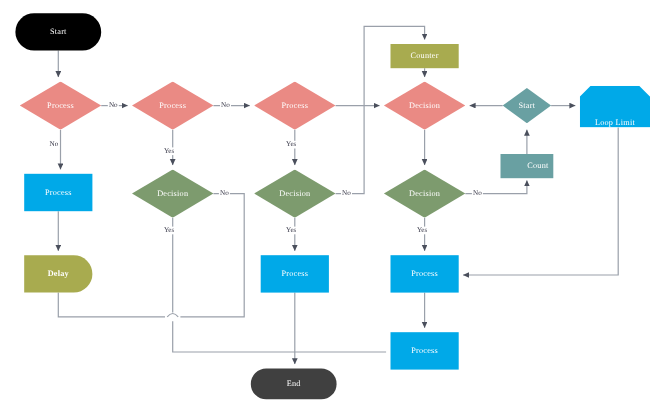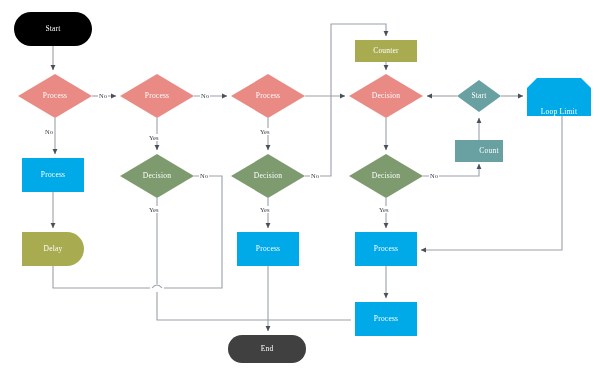--- a/index.html
+++ b/index.html
@@ -134,21 +134,21 @@
       <div class="node shape-terminator" style="left: 14px; top: 12px; width: 78px; height: 34px; background: #000000;">
         <span class="node-label">Start</span>
       </div>
       <div class="node shape-diamond" style="left: 18px; top: 74px; width: 74px; height: 44px;">
         <div class="diamond-bg" style="background: rgb(234, 138, 132); clip-path: polygon(50% 0px, 100% 50%, 50% 100%, 0px 50%);"></div>
         <span class="node-label">Process</span>
       </div>
       <div class="node shape-rect" style="left: 22px; top: 158px; width: 62px; height: 34px; background: rgb(0, 169, 232);">
         <span class="node-label">Process</span>
       </div>
-      <div class="node shape-delay" style="left: 22px; top: 232px; width: 62px; height: 34px; background: rgb(168, 171, 79);">
+      <div class="node shape-delay" style="left: 22px; top: 232px; width: 62px; height: 34px; background: rgb(168, 171, 79); font-weight: bold;">
         <span class="node-label">Delay</span>
       </div>
       <div class="node shape-diamond" style="left: 120px; top: 74px; width: 74px; height: 44px;">
         <div class="diamond-bg" style="background: rgb(234, 138, 132); clip-path: polygon(50% 0px, 100% 50%, 50% 100%, 0px 50%);"></div>
         <span class="node-label">Process</span>
       </div>
       <div class="node shape-diamond" style="left: 120px; top: 154px; width: 74px; height: 44px;">
         <div class="diamond-bg" style="background: rgb(125, 155, 110); clip-path: polygon(50% 0px, 100% 50%, 50% 100%, 0px 50%);"></div>
         <span class="node-label">Decision</span>
       </div>

